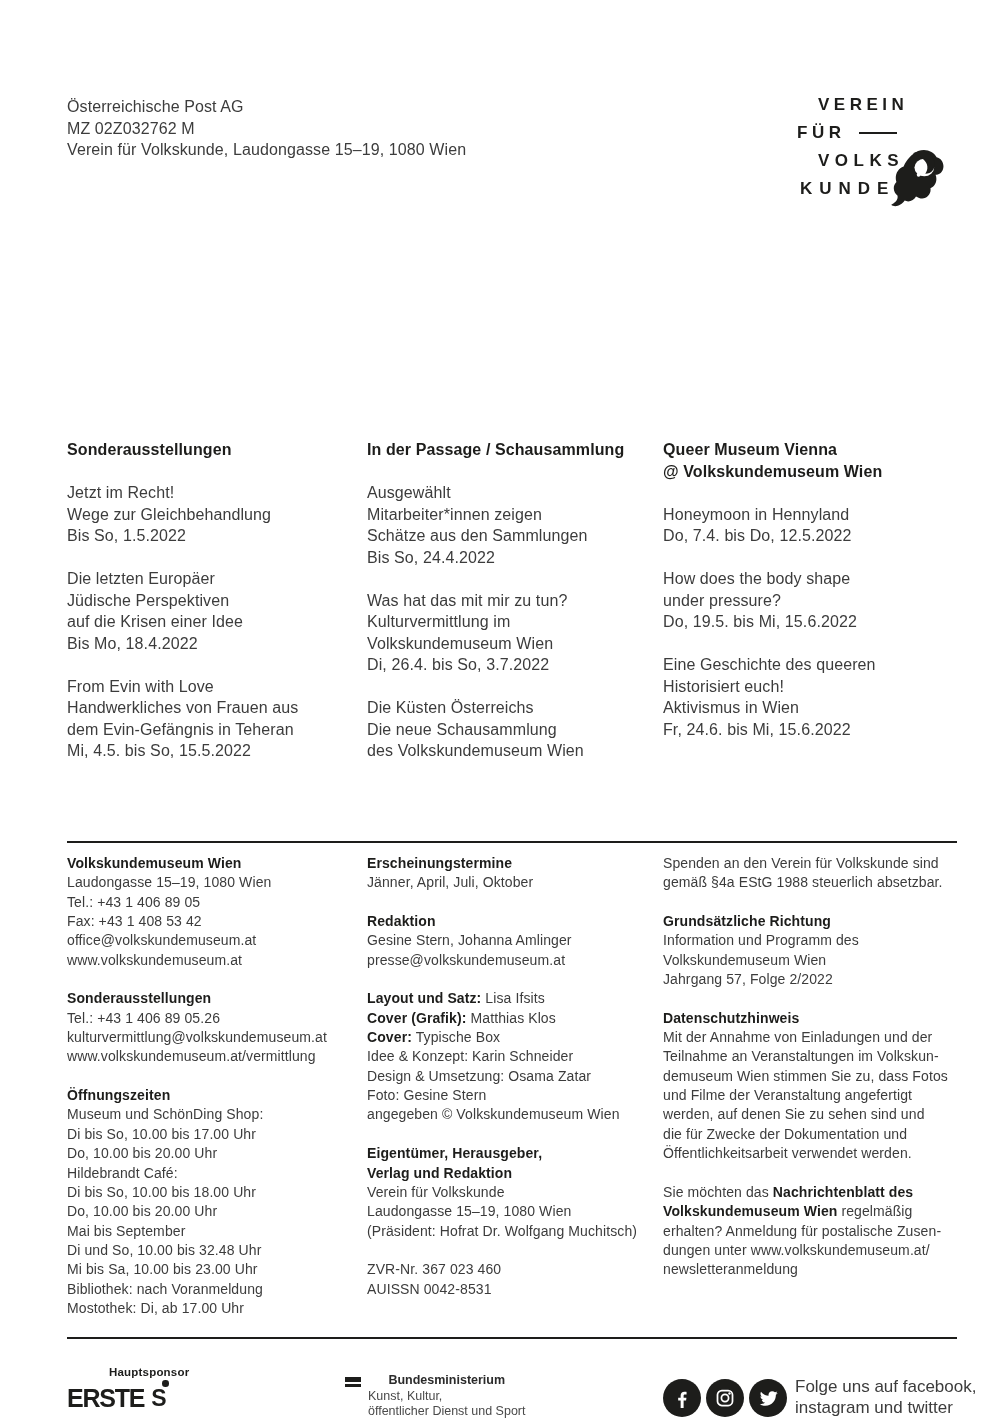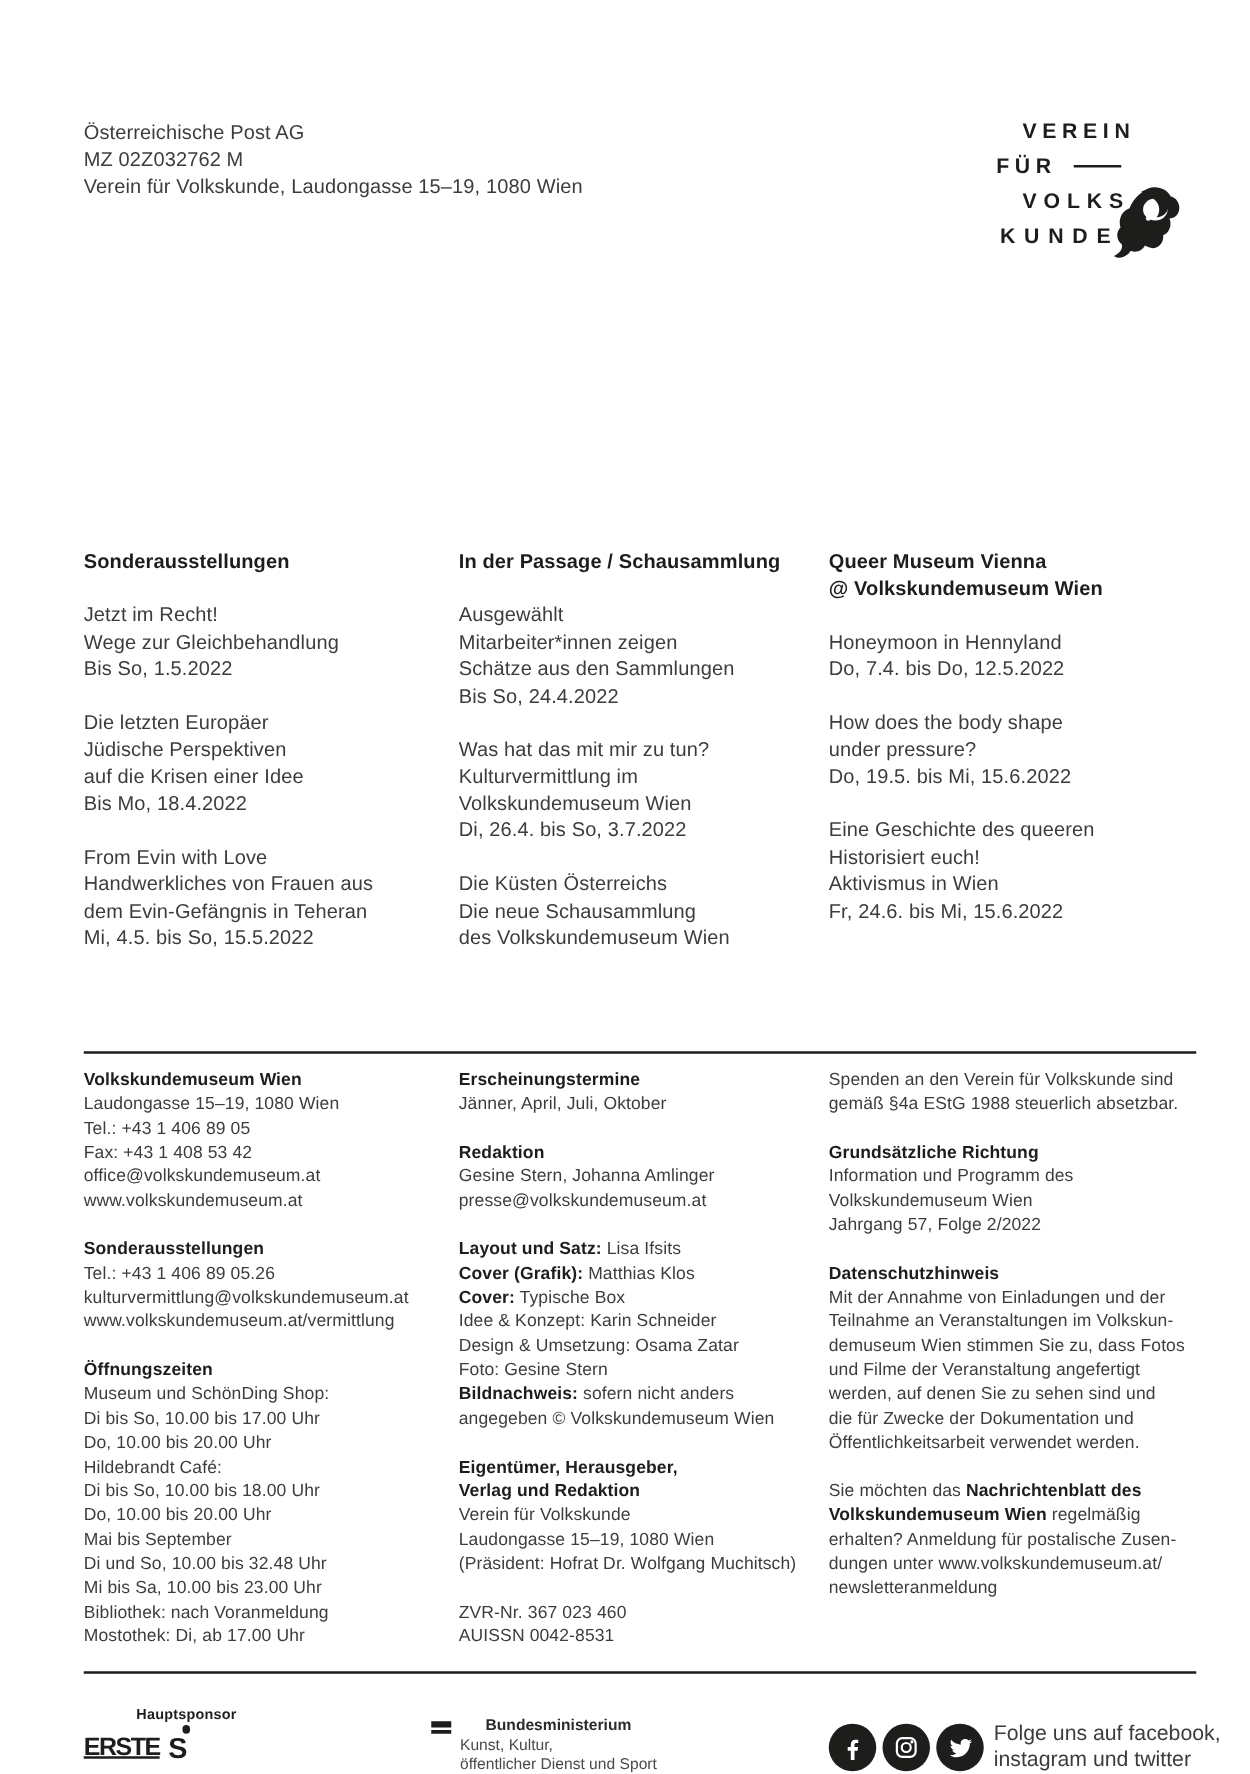--- a/index.html
+++ b/index.html
@@ -43,21 +43,21 @@
   .rule-top{top:793px;}
   .rule-bottom{top:1289px;}
   
   .info{top:806px;width:296px;}
   .info.c1{left:67px;}
   .info.c2{left:367px;}
   .info.c3{left:663px;}
   
   .sponsor-label{left:67px;top:1318px;font-size:11.5px;font-weight:700;color:var(--dark);letter-spacing:0.2px;padding-left:42px;}
   .erste-logo{left:67px;top:1336px;display:flex;align-items:flex-start;color:var(--dark);}
-  .erste-word{font-size:20px;font-weight:800;letter-spacing:-1.2px;line-height:28px;text-decoration:underline;}
+  .erste-word{font-size:25px;font-weight:800;letter-spacing:-1.2px;line-height:28px;}
   .erste-s{position:relative;font-size:23px;font-weight:800;line-height:28px;margin-left:7px;}
   .erste-s .s-dot{position:absolute;top:-4px;right:-2px;width:6.5px;height:6.5px;border-radius:50%;background:var(--dark);}
   .ministry{left:345px;top:1325px;display:flex;align-items:flex-start;}
   .ministry-flag{width:16px;margin-top:4px;margin-right:7px;}
   .ministry-flag .bar1{height:4.5px;background:var(--dark);}
   .ministry-flag .bar2{height:3px;background:var(--dark);margin-top:2.5px;}
   .ministry-text{font-size:12.5px;--lh:15.5px;color:#4a4a4a;}
   .ministry-name{font-weight:700;color:#2b2b2b;line-height:15.5px;text-align:center;}
   .social{left:663px;top:1331px;display:flex;gap:5px;}
   .sicon{width:38px;height:38px;border-radius:50%;background:var(--dark);display:flex;align-items:center;justify-content:center;}
@@ -183,21 +183,20 @@
       <div class="ln"><span class="b">Redaktion</span></div>
       <div class="ln">Gesine Stern, Johanna Amlinger</div>
       <div class="ln">presse@volkskundemuseum.at</div>
       <div class="ln"></div>
       <div class="ln"><span class="b">Layout und Satz:</span><span> Lisa Ifsits</span></div>
       <div class="ln"><span class="b">Cover (Grafik):</span><span> Matthias Klos</span></div>
       <div class="ln"><span class="b">Cover:</span><span> Typische Box</span></div>
       <div class="ln">Idee &amp; Konzept: Karin Schneider</div>
       <div class="ln">Design &amp; Umsetzung: Osama Zatar</div>
       <div class="ln">Foto: Gesine Stern</div>
-      <div class="ln"><span class="b">Bildnachweis:</span><span> sofern nicht anders</span></div>
       <div class="ln">angegeben © Volkskundemuseum Wien</div>
       <div class="ln"></div>
       <div class="ln"><span class="b">Eigentümer, Herausgeber,</span></div>
       <div class="ln"><span class="b">Verlag und Redaktion</span></div>
       <div class="ln">Verein für Volkskunde</div>
       <div class="ln">Laudongasse 15–19, 1080 Wien</div>
       <div class="ln">(Präsident: Hofrat Dr. Wolfgang Muchitsch)</div>
       <div class="ln"></div>
       <div class="ln">ZVR-Nr. 367 023 460</div>
       <div class="ln">AUISSN 0042-8531</div>

